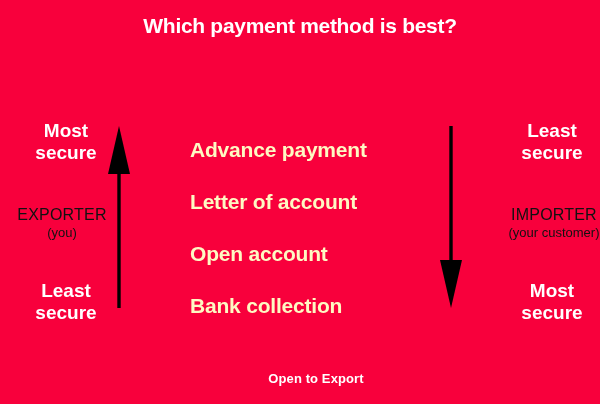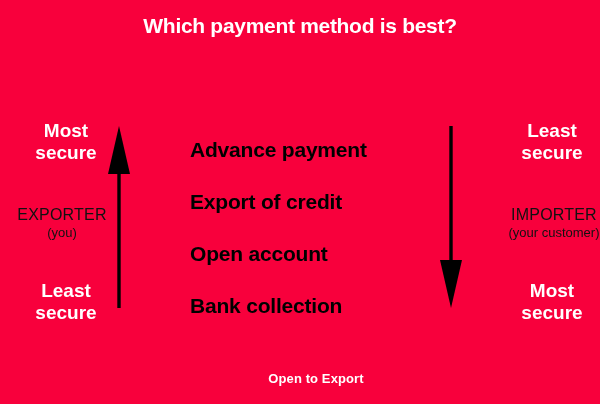--- a/index.html
+++ b/index.html
@@ -90,21 +90,21 @@
   .arrow.down-arrow { left: 432px; top: 124px; }
 
   
   .methods {
     position: absolute;
     top: 124px;
     left: 190px;
     width: 240px;
   }
   .method {
-    color: #000000;
+    color: #fef9c3;
     font-size: 21px;
     font-weight: bold;
     line-height: 1.1;
     height: 52px;
     display: flex;
     align-items: center;
     letter-spacing: -0.2px;
     text-align: center;
   }
 
@@ -146,21 +146,21 @@
     </div>
   </div>
 
   <svg class="arrow up-arrow" width="38" height="186" viewBox="0 0 38 186">
     <polygon points="19,2 30,50 8,50" fill="#000000"></polygon>
     <rect x="17.3" y="46" width="3.4" height="138" fill="#000000"></rect>
   </svg>
 
   <div class="methods">
     <div class="method">Advance payment</div>
-    <div class="method">Export of credit</div>
+    <div class="method">Letter of account</div>
     <div class="method">Open account</div>
     <div class="method">Bank collection</div>
   </div>
 
   <svg class="arrow down-arrow" width="38" height="186" viewBox="0 0 38 186">
     <rect x="17.3" y="2" width="3.4" height="138" fill="#000000"></rect>
     <polygon points="19,184 8,136 30,136" fill="#000000"></polygon>
   </svg>
 
   <div class="side-col right">

